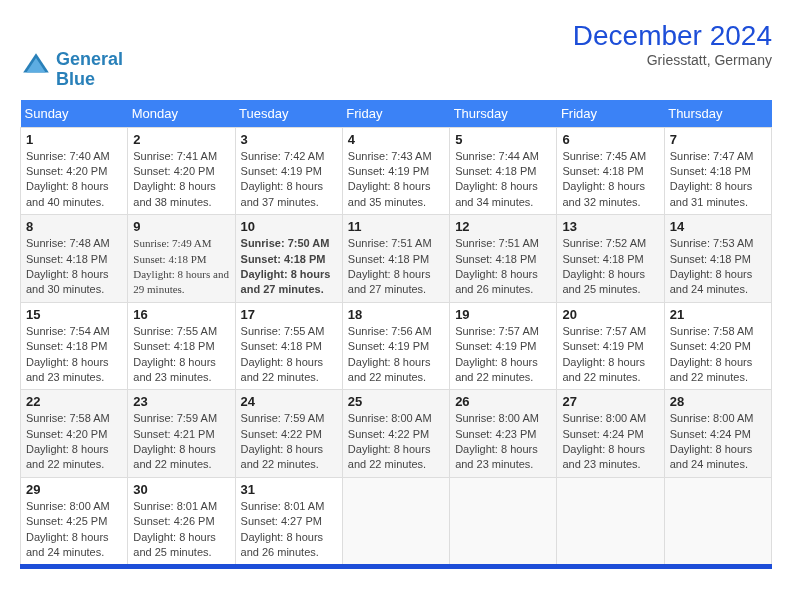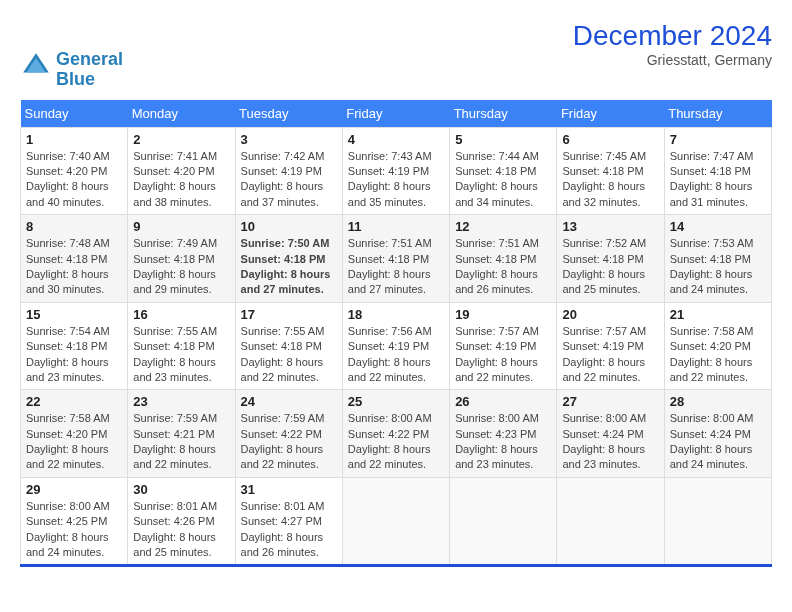--- a/index.html
+++ b/index.html
@@ -80,21 +80,21 @@
     }
     .day-info {
       color: #444;
       line-height: 1.4;
       font-size: 11px;
     }
     td.empty {
       background: #f9f9f9;
     }
     .last-row td {
-      border-bottom: 3px solid #1d4ed8;
+      border-bottom: 5px solid #1d4ed8;
     }
   </style>
 </head>
 <body>
 
 <div class="header">
   <div class="logo">
     <svg class="logo-icon" viewBox="0 0 40 40">
       <polygon points="20,4 36,28 4,28" fill="#2980b9"></polygon>
       <polygon points="20,10 32,28 8,28" fill="#5dade2"></polygon>
@@ -169,21 +169,21 @@
       </tr>
       <tr>
         <td>
           <span class="day-num">8</span>
           <div class="day-info" style="white-space: pre-line;">Sunrise: 7:48 AM
 Sunset: 4:18 PM
 Daylight: 8 hours and 30 minutes.</div>
         </td>
         <td>
           <span class="day-num">9</span>
-          <div class="day-info" style="white-space: pre-line;">Sunrise: 7:49 AM
+          <div class="day-info" style="white-space: pre-line; font-family: Liberation Serif, serif;">Sunrise: 7:49 AM
 Sunset: 4:18 PM
 Daylight: 8 hours and 29 minutes.</div>
         </td>
         <td>
           <span class="day-num">10</span>
           <div class="day-info" style="white-space: pre-line; font-weight: bold;">Sunrise: 7:50 AM
 Sunset: 4:18 PM
 Daylight: 8 hours and 27 minutes.</div>
         </td>
         <td>

